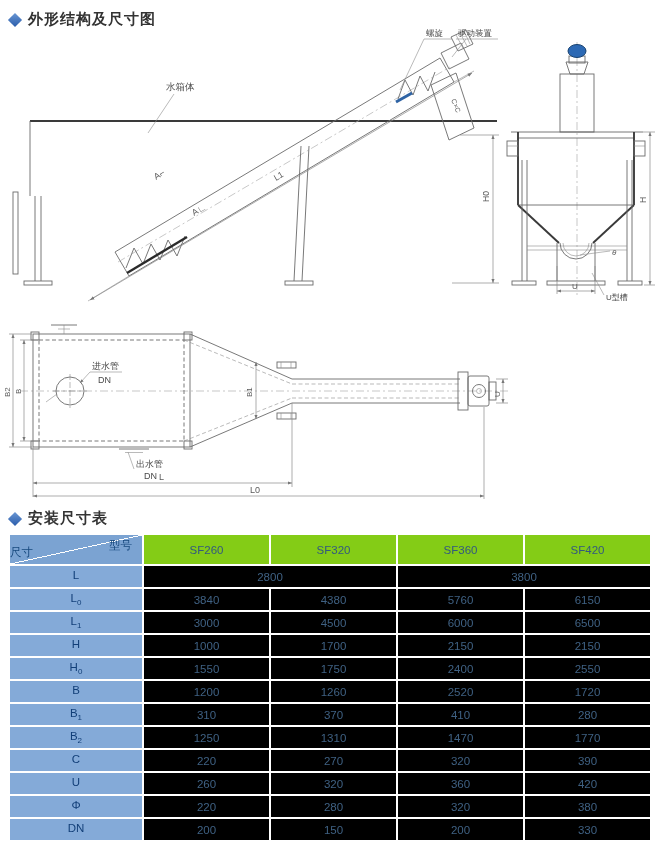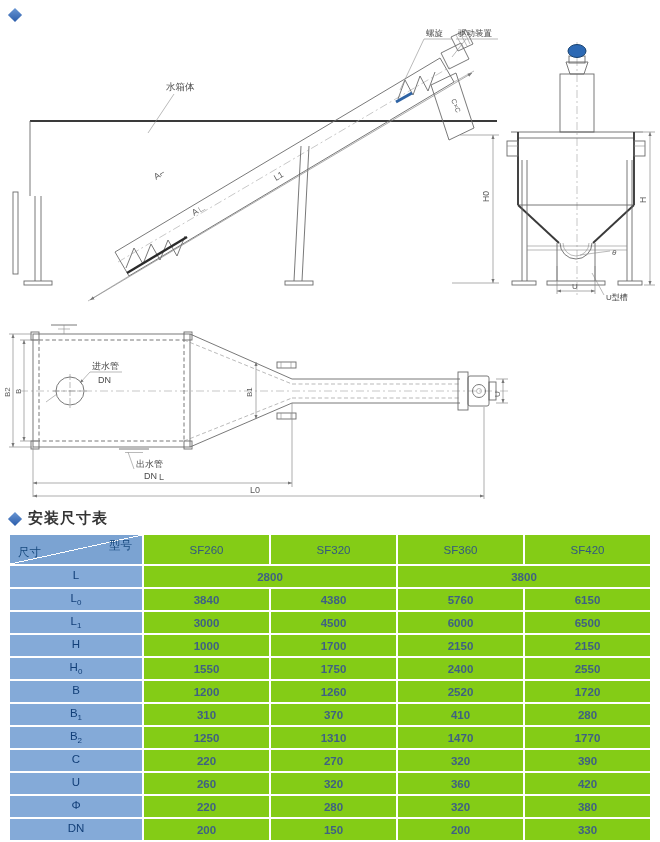--- a/index.html
+++ b/index.html
@@ -39,31 +39,32 @@
   }
   #spec-table td{
     text-align:center;vertical-align:middle;height:21px;padding:0;
     font-size:11.5px;
   }
   #spec-table td.corner{
     height:29px;background:#7ba3d2;position:relative;
     background-image:linear-gradient(to bottom right,rgba(255,255,255,0) 49.2%,#ffffff 49.2%,#ffffff 50.9%,rgba(255,255,255,0) 50.9%);
   }
   .corner-tr{position:absolute;top:3px;right:10px;color:#17497e;font-size:11.5px;}
-  .corner-bl{position:absolute;bottom:4px;left:8px;color:#17497e;font-size:11.5px;}
+  .corner-bl{position:absolute;bottom:4px;left:0;color:#17497e;font-size:11.5px;}
   td.colhead{background:#84cc16;color:#33597f;height:30px;}
   td.rowlab{background:#84aad8;color:#123f78;}
   td.rowlab sub{font-size:8px;}
-  td.val{background:#84cc16;color:#3f6183;font-weight:bold;}
+  td.val{background:#000000;color:#3f6183;}
 </style>
 </head>
 <body>
 
 <div class="sec-title" id="title1">
   <span class="diamond"></span>
+  <span>外形结构及尺寸图</span>
 </div>
 
 <svg id="drawing" width="660" height="482" viewBox="0 28 660 482">
   <defs>
     <marker id="ar" viewBox="0 0 10 10" refX="9" refY="5" markerWidth="7" markerHeight="7" orient="auto-start-reverse">
       <path d="M0,1.5 L9,5 L0,8.5 z" fill="#777"></path>
     </marker>
   </defs>
 
   <g>

